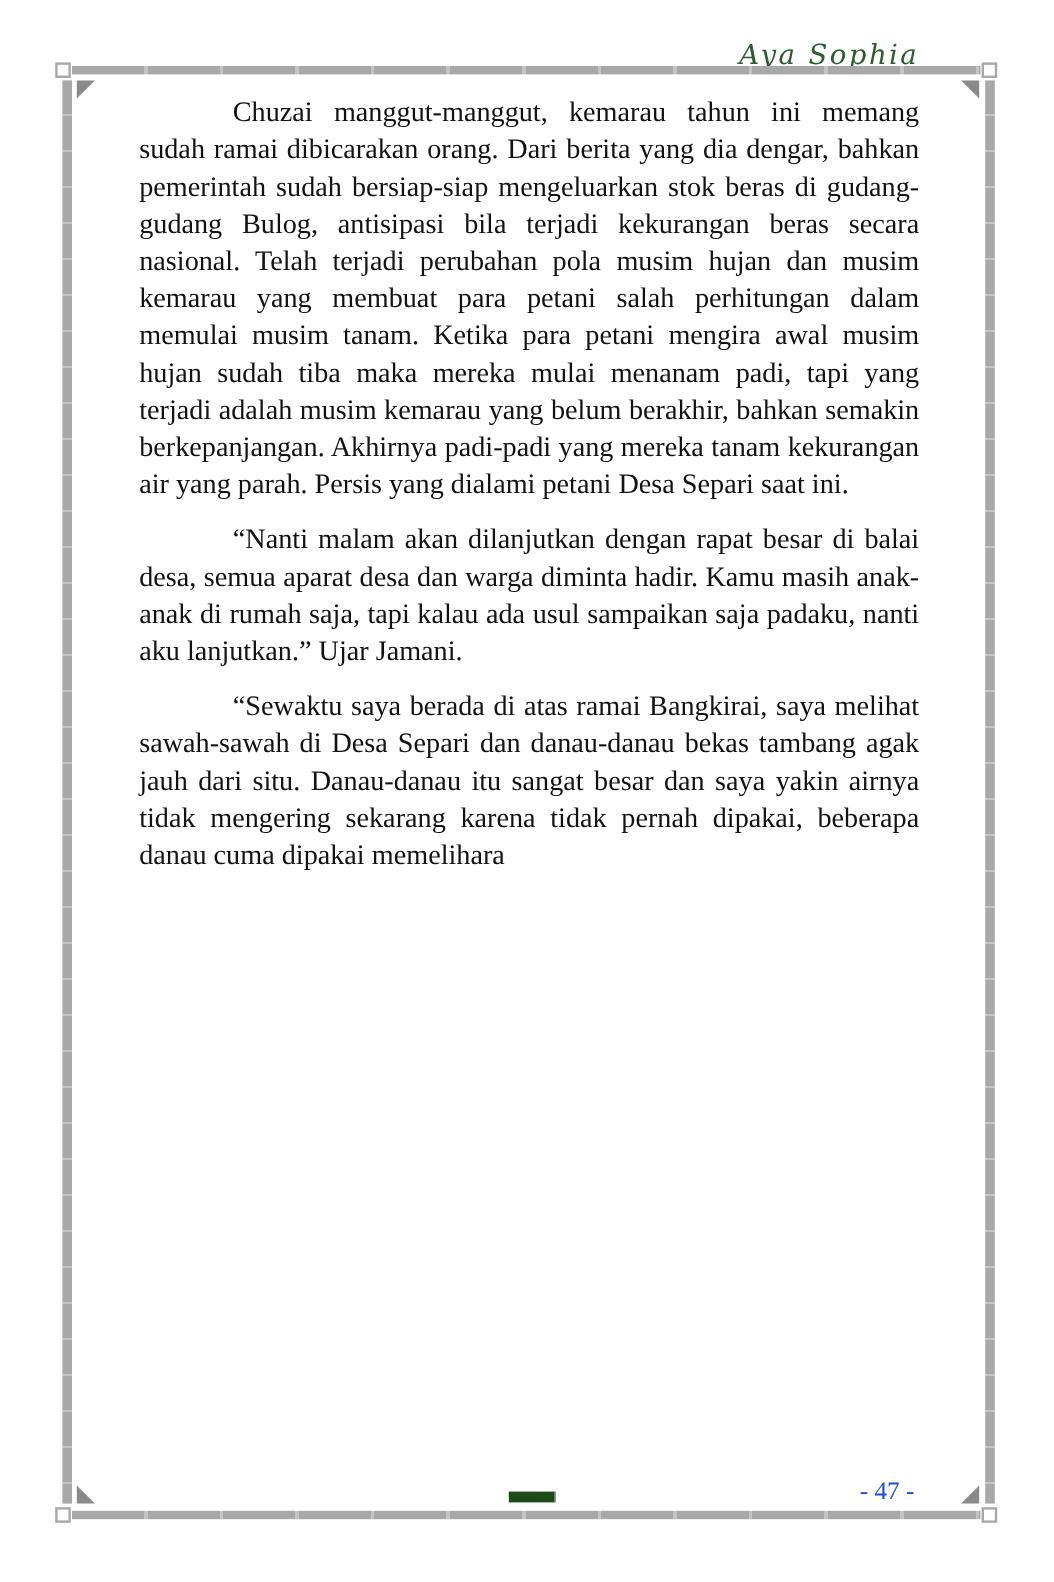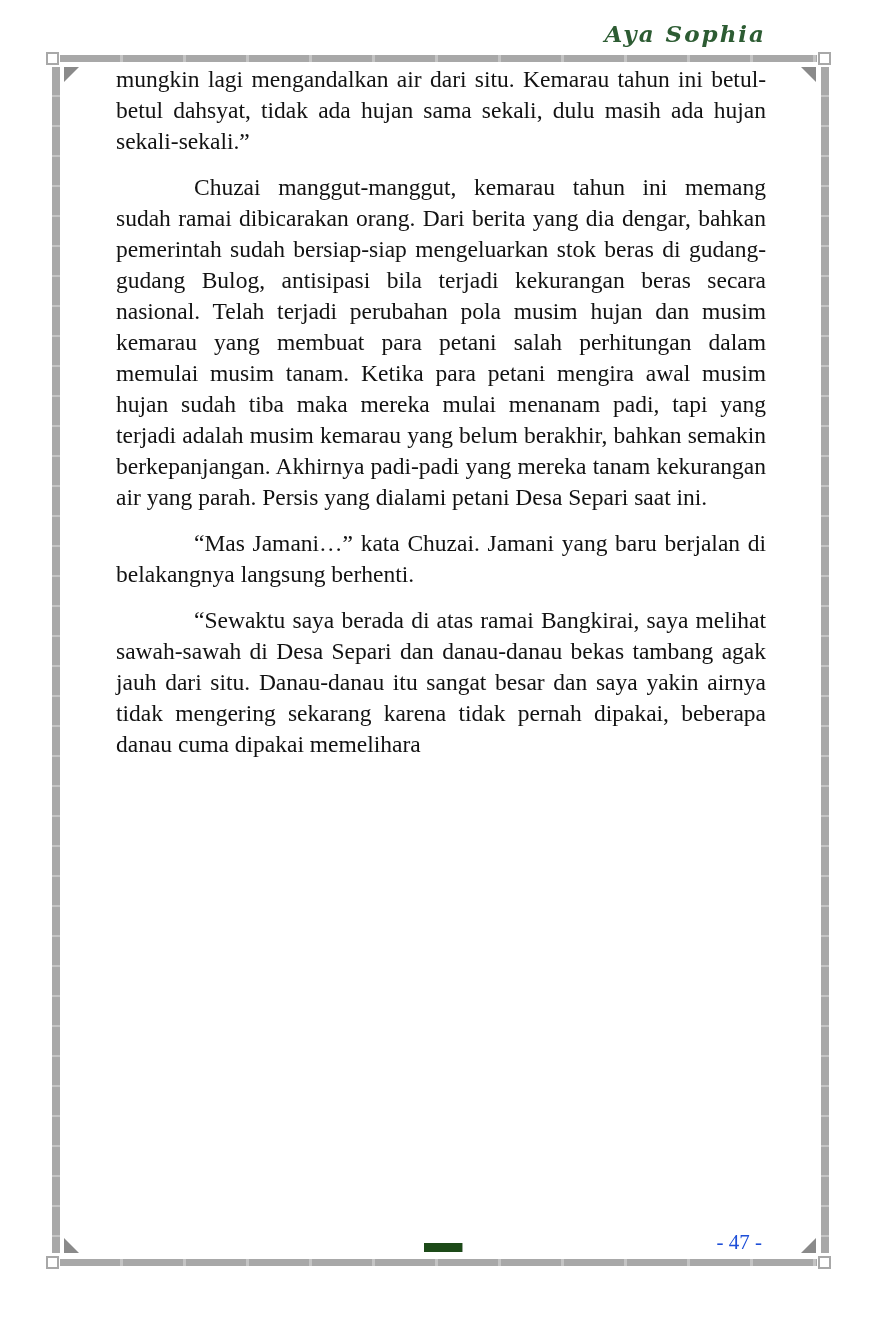--- a/index.html
+++ b/index.html
@@ -8,29 +8,28 @@
     width: 878px;
     height: 1318px;
     background: #ffffff;
     overflow: hidden;
     font-family: "Liberation Serif", serif;
   }
 
   
   .running-header {
     position: absolute;
-    top: 20px;
+    top: 33px;
     right: 112px;
     font-family: "DejaVu Serif", serif;
     font-style: italic;
     font-size: 23px;
     letter-spacing: 2px;
     color: #2d5c33;
     white-space: nowrap;
-    font-weight: bold;
   }
 
   
   .bar { position: absolute; }
   .bar.h {
     left: 60px;
     width: 757px;
     height: 7px;
     background: repeating-linear-gradient(90deg, #a8a8a8 0 60px, #c4c4c4 60px 63px);
   }
@@ -113,22 +112,21 @@
   <div class="corner tr"></div>
   <div class="corner bl"></div>
   <div class="corner br"></div>
 
   <div class="tri tl"></div>
   <div class="tri tr"></div>
   <div class="tri bl"></div>
   <div class="tri br"></div>
 
   <div class="body-text">
-    <p>mungkin lagi mengandalkan air dari situ. Kemarau tahun ini betul-betul dahsyat, tidak ada hujan sama sekali, dulu masih ada hujan sekali-sekali.”</p>
     <p class="indent">Chuzai manggut-manggut, kemarau tahun ini memang sudah ramai dibicarakan orang. Dari berita yang dia dengar, bahkan pemerintah sudah bersiap-siap mengeluarkan stok beras di gudang-gudang Bulog, antisipasi bila terjadi kekurangan beras secara nasional. Telah terjadi perubahan pola musim hujan dan musim kemarau yang membuat para petani salah perhitungan dalam memulai musim tanam. Ketika para petani mengira awal musim hujan sudah tiba maka mereka mulai menanam padi, tapi yang terjadi adalah musim kemarau yang belum berakhir, bahkan semakin berkepanjangan. Akhirnya padi-padi yang mereka tanam kekurangan air yang parah. Persis yang dialami petani Desa Separi saat ini.</p>
-    <p class="indent">“Mas Jamani…” kata Chuzai. Jamani yang baru berjalan di belakangnya langsung berhenti.</p>
+    <p class="indent">“Nanti malam akan dilanjutkan dengan rapat besar di balai desa, semua aparat desa dan warga diminta hadir. Kamu masih anak-anak di rumah saja, tapi kalau ada usul sampaikan saja padaku, nanti aku lanjutkan.” Ujar Jamani.</p>
     <p class="indent">“Sewaktu saya berada di atas ramai Bangkirai, saya melihat sawah-sawah di Desa Separi dan danau-danau bekas tambang agak jauh dari situ. Danau-danau itu sangat besar dan saya yakin airnya tidak mengering sekarang karena tidak pernah dipakai, beberapa danau cuma dipakai memelihara</p>
   </div>
 
   <div class="separator-ornament"></div>
   <div class="page-number">- 47 -</div>
 
 </div>
 
 </body></html>

